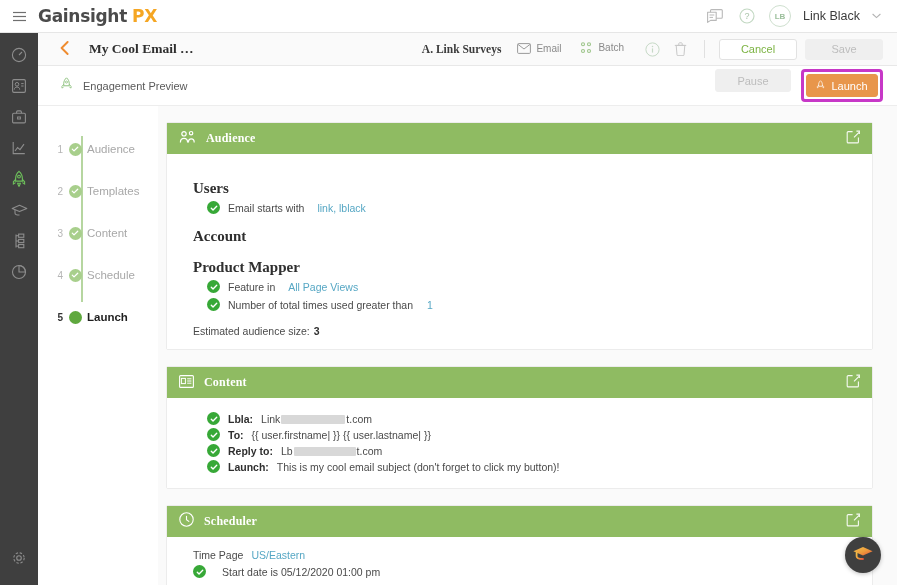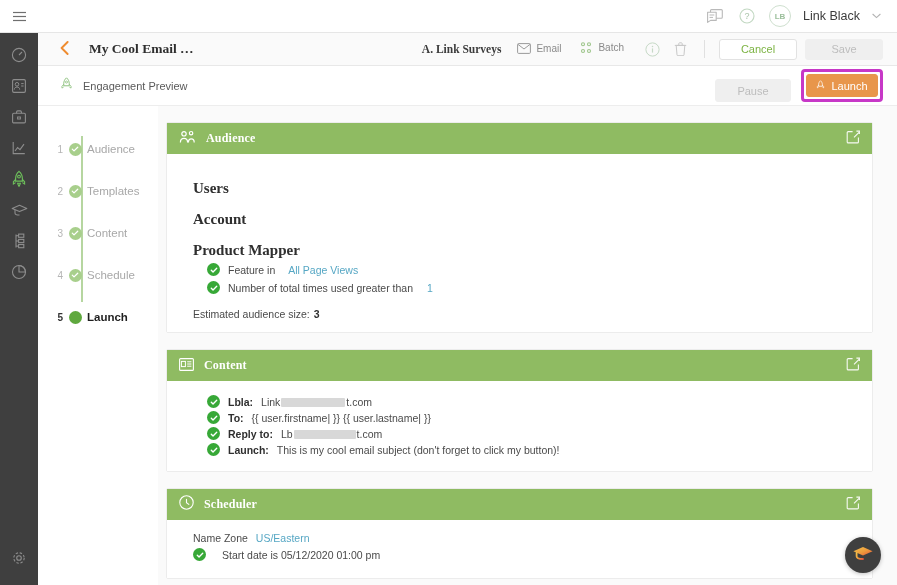--- a/index.html
+++ b/index.html
@@ -62,21 +62,21 @@
   .btn-cancel { background:#fff; border:1px solid #e2e2e2; color:#7cb342; min-width:78px; }
   .btn-save { background:#efefef; border:1px solid #efefef; color:#bdbdbd; min-width:78px; margin-left:8px; cursor:default;}
 
   
   .previewbar {
     position:absolute; left:38px; top:66px; width:859px; height:40px;
     background:#ffffff; border-bottom:1px solid #ededed;
     display:flex; align-items:center; padding:0 14px 0 22px;
   }
   .preview-label { font-size:11px; color:#5a5a5a; margin-left:10px; }
-  .preview-right { margin-left:auto; display:flex; align-items:flex-end; }
+  .preview-right { margin-left:auto; display:flex; align-items:flex-start; }
   .btn-pause { background:#efefef; border:1px solid #efefef; color:#bdbdbd; min-width:76px; height:23px; }
   .launch-wrap { border:3px solid #c738c7; border-radius:4px; margin-left:10px; padding:2px; display:flex; }
   .btn-launch {
     background:#e8964b; border:1px solid #e8964b; color:#ffffff; min-width:72px; height:23px;
     gap:6px;
   }
 
   
   .stepper { position:absolute; left:38px; top:106px; width:120px; height:479px; background:#ffffff; padding-top:22px;}
   .step { position:relative; display:flex; align-items:center; height:42px; padding-left:12px;}
@@ -135,20 +135,24 @@
 
   <div class="topbar">
     <div class="hamburger">
       <svg width="13" height="11" viewBox="0 0 13 11">
         <g stroke="#6f6f6f" stroke-width="1.2">
             <line x1="0" y1="1.5" x2="13" y2="1.5"></line>
             <line x1="0" y1="5.5" x2="13" y2="5.5"></line>
             <line x1="0" y1="9.5" x2="13" y2="9.5"></line>
           </g>
       </svg>
+    </div>
+    <div class="brand">
+      <span class="brand-gs">Gainsight</span>
+      <span class="brand-px">PX</span>
     </div>
     <div class="topbar-right">
       <div class="icon-btn">
         <svg width="16" height="14" viewBox="0 0 16 14">
           <rect x="3.5" y="0.6" width="11.8" height="8.6" rx="1" fill="none" stroke="#b9b9b9" stroke-width="1.1"></rect>
           <path d="M0.6 3.2h8.6v8.2H3.6L0.6 13.4z" fill="#fff" stroke="#b9b9b9" stroke-width="1.1" stroke-linejoin="round"></path>
           <g stroke="#b9b9b9" stroke-width="1">
               <line x1="2.5" y1="6" x2="7.3" y2="6"></line>
               <line x1="2.5" y1="8.4" x2="6" y2="8.4"></line>
             </g>
@@ -416,20 +420,29 @@
         <div class="card-edit">
           <svg width="14" height="14" viewBox="0 0 14 14">
             <path d="M12.4 7.6v4.3a1 1 0 0 1-1 1H2.2a1 1 0 0 1-1-1V2.6a1 1 0 0 1 1-1h4.4" fill="none" stroke="#fff" stroke-width="1.1"></path>
             <path d="M8 7.3l5-5M10.4 1.1h3v3" fill="none" stroke="#fff" stroke-width="1.1"></path>
           </svg>
         </div>
       </div>
       <div class="card-body">
 
         <div class="grp-title">Users</div>
+        <div class="rule">
+          <div class="check">
+            <svg width="8" height="8" viewBox="0 0 10 10">
+                <path d="M1.6 5.2l2.2 2.2 4.6-4.6" fill="none" stroke="#fff" stroke-width="1.7" stroke-linecap="round" stroke-linejoin="round"></path>
+              </svg>
+          </div>
+          <div class="rule-text">Email starts with</div>
+          <div class="rule-link">link, lblack</div>
+        </div>
 
         <div class="grp-title">Account</div>
 
         <div class="grp-title">Product Mapper</div>
         <div class="rule">
           <div class="check">
             <svg width="8" height="8" viewBox="0 0 10 10">
                 <path d="M1.6 5.2l2.2 2.2 4.6-4.6" fill="none" stroke="#fff" stroke-width="1.7" stroke-linecap="round" stroke-linejoin="round"></path>
               </svg>
           </div>
@@ -528,21 +541,21 @@
         <div class="card-head-title">Scheduler</div>
         <div class="card-edit">
           <svg width="14" height="14" viewBox="0 0 14 14">
             <path d="M12.4 7.6v4.3a1 1 0 0 1-1 1H2.2a1 1 0 0 1-1-1V2.6a1 1 0 0 1 1-1h4.4" fill="none" stroke="#fff" stroke-width="1.1"></path>
             <path d="M8 7.3l5-5M10.4 1.1h3v3" fill="none" stroke="#fff" stroke-width="1.1"></path>
           </svg>
         </div>
       </div>
       <div class="card-body">
         <div class="tz-row">
-          <div class="tz-label">Name Zone</div>
+          <div class="tz-label">Time Page</div>
           <div class="tz-val">US/Eastern</div>
         </div>
         <div class="rule" style="margin-left:0">
           <div class="check">
             <svg width="8" height="8" viewBox="0 0 10 10">
                 <path d="M1.6 5.2l2.2 2.2 4.6-4.6" fill="none" stroke="#fff" stroke-width="1.7" stroke-linecap="round" stroke-linejoin="round"></path>
               </svg>
           </div>
           <div class="rule-text" style="margin-left:8px">Start date is 05/12/2020 01:00 pm</div>
         </div>

